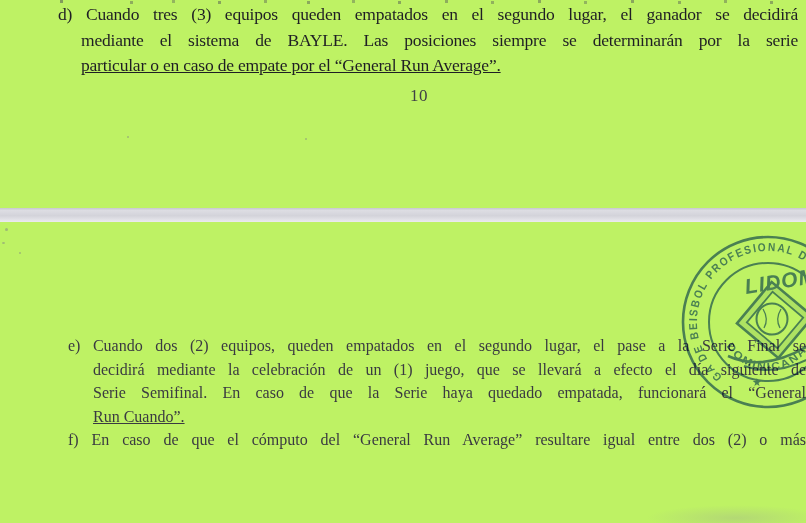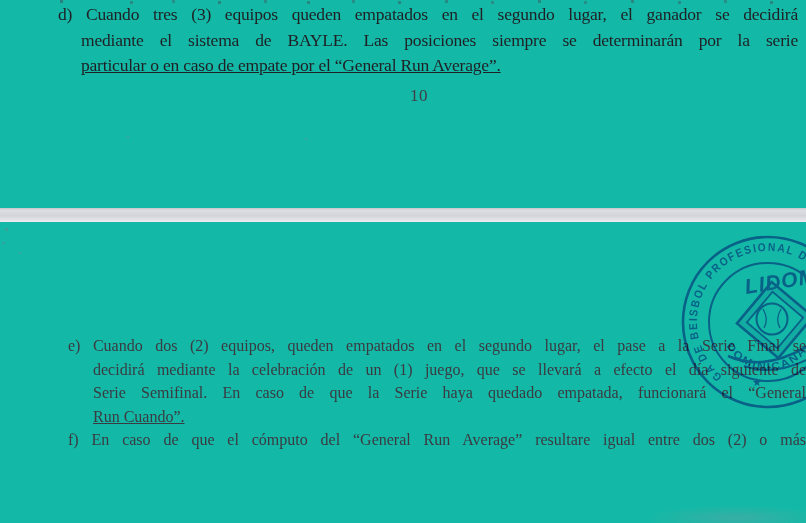--- a/index.html
+++ b/index.html
@@ -4,21 +4,21 @@
 <style>
   html,body{margin:0;padding:0;}
   body{
     width:806px;height:523px;
     position:relative;
     overflow:hidden;
     background:#ffffff;
     font-family:"Liberation Serif", serif;
   }
   
-  .page{position:absolute;left:0;width:806px;background:#14b8a6;}
+  .page{position:absolute;left:0;width:806px;background:#bef264;}
   #page-1{top:0;height:208px;}
   #page-2{top:222px;height:301px;}
   
   .page-separator{
     position:absolute;left:0;top:208px;width:806px;height:14px;
     background:linear-gradient(to bottom,#c7c7cf 0%,#dddde3 18%,#d3d3da 55%,#ebebf0 100%);
   }
   
   .textblock{position:absolute;color:#26262b;}
   #d-block{left:58px;top:2px;width:740px;font-size:17.5px;line-height:25.6px;letter-spacing:-0.2px;color:#1f1f24;}

